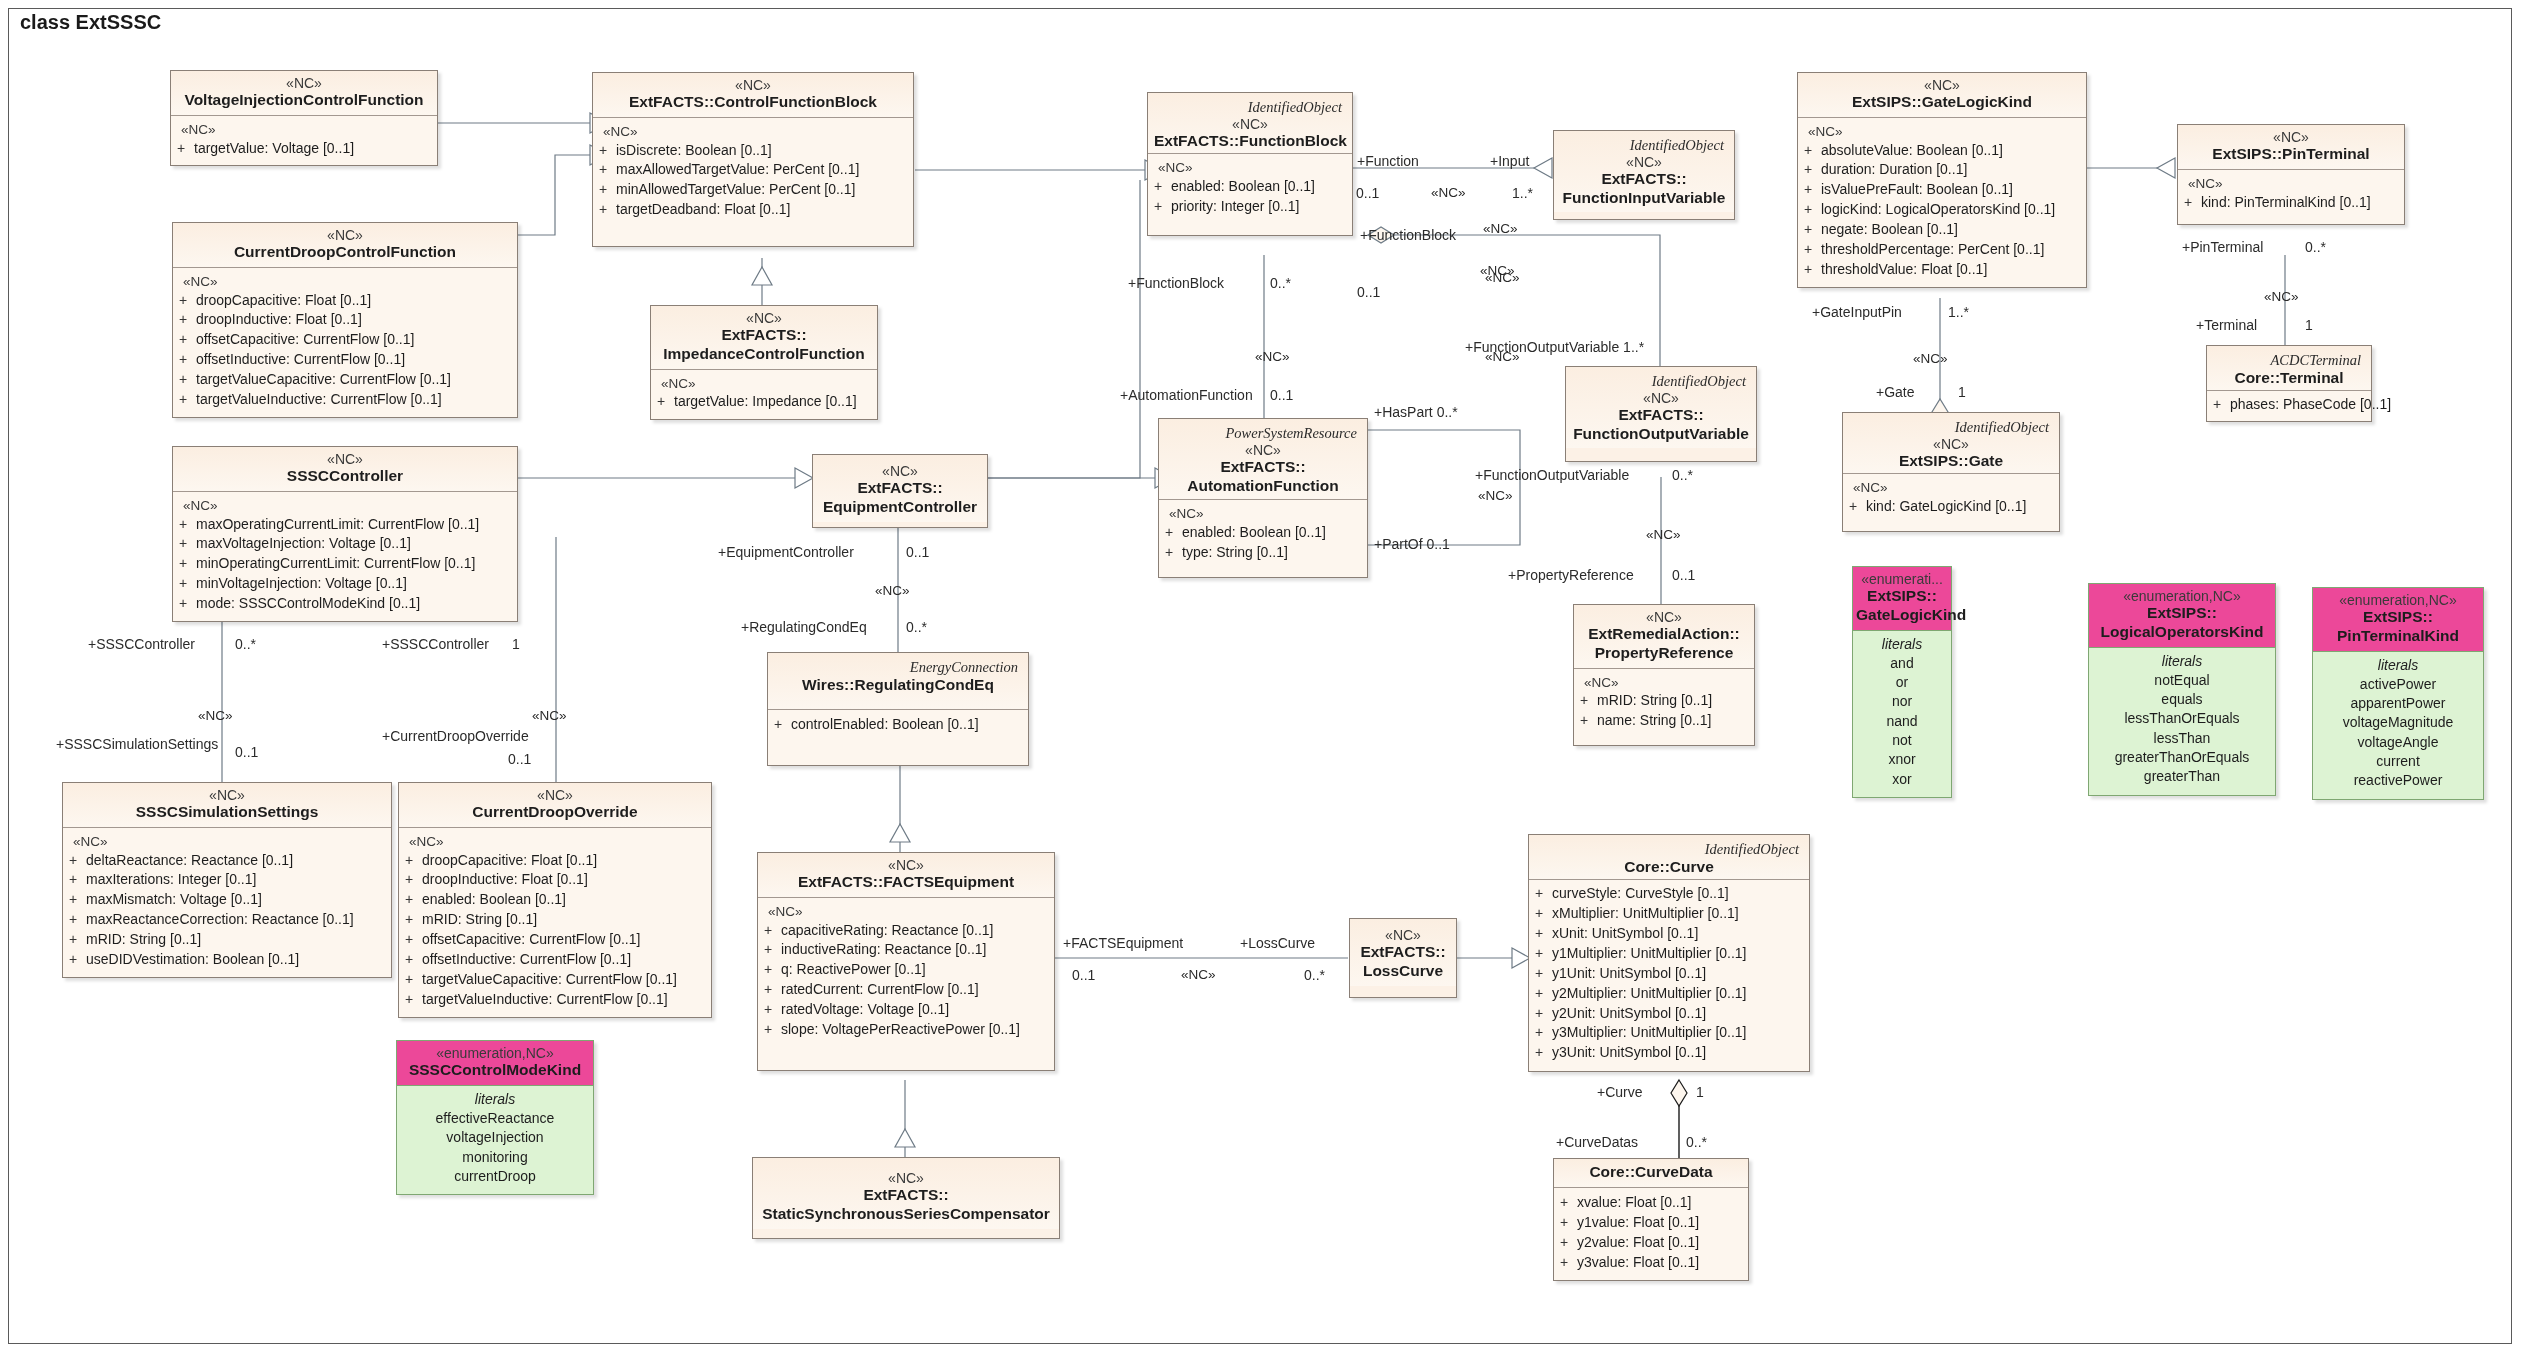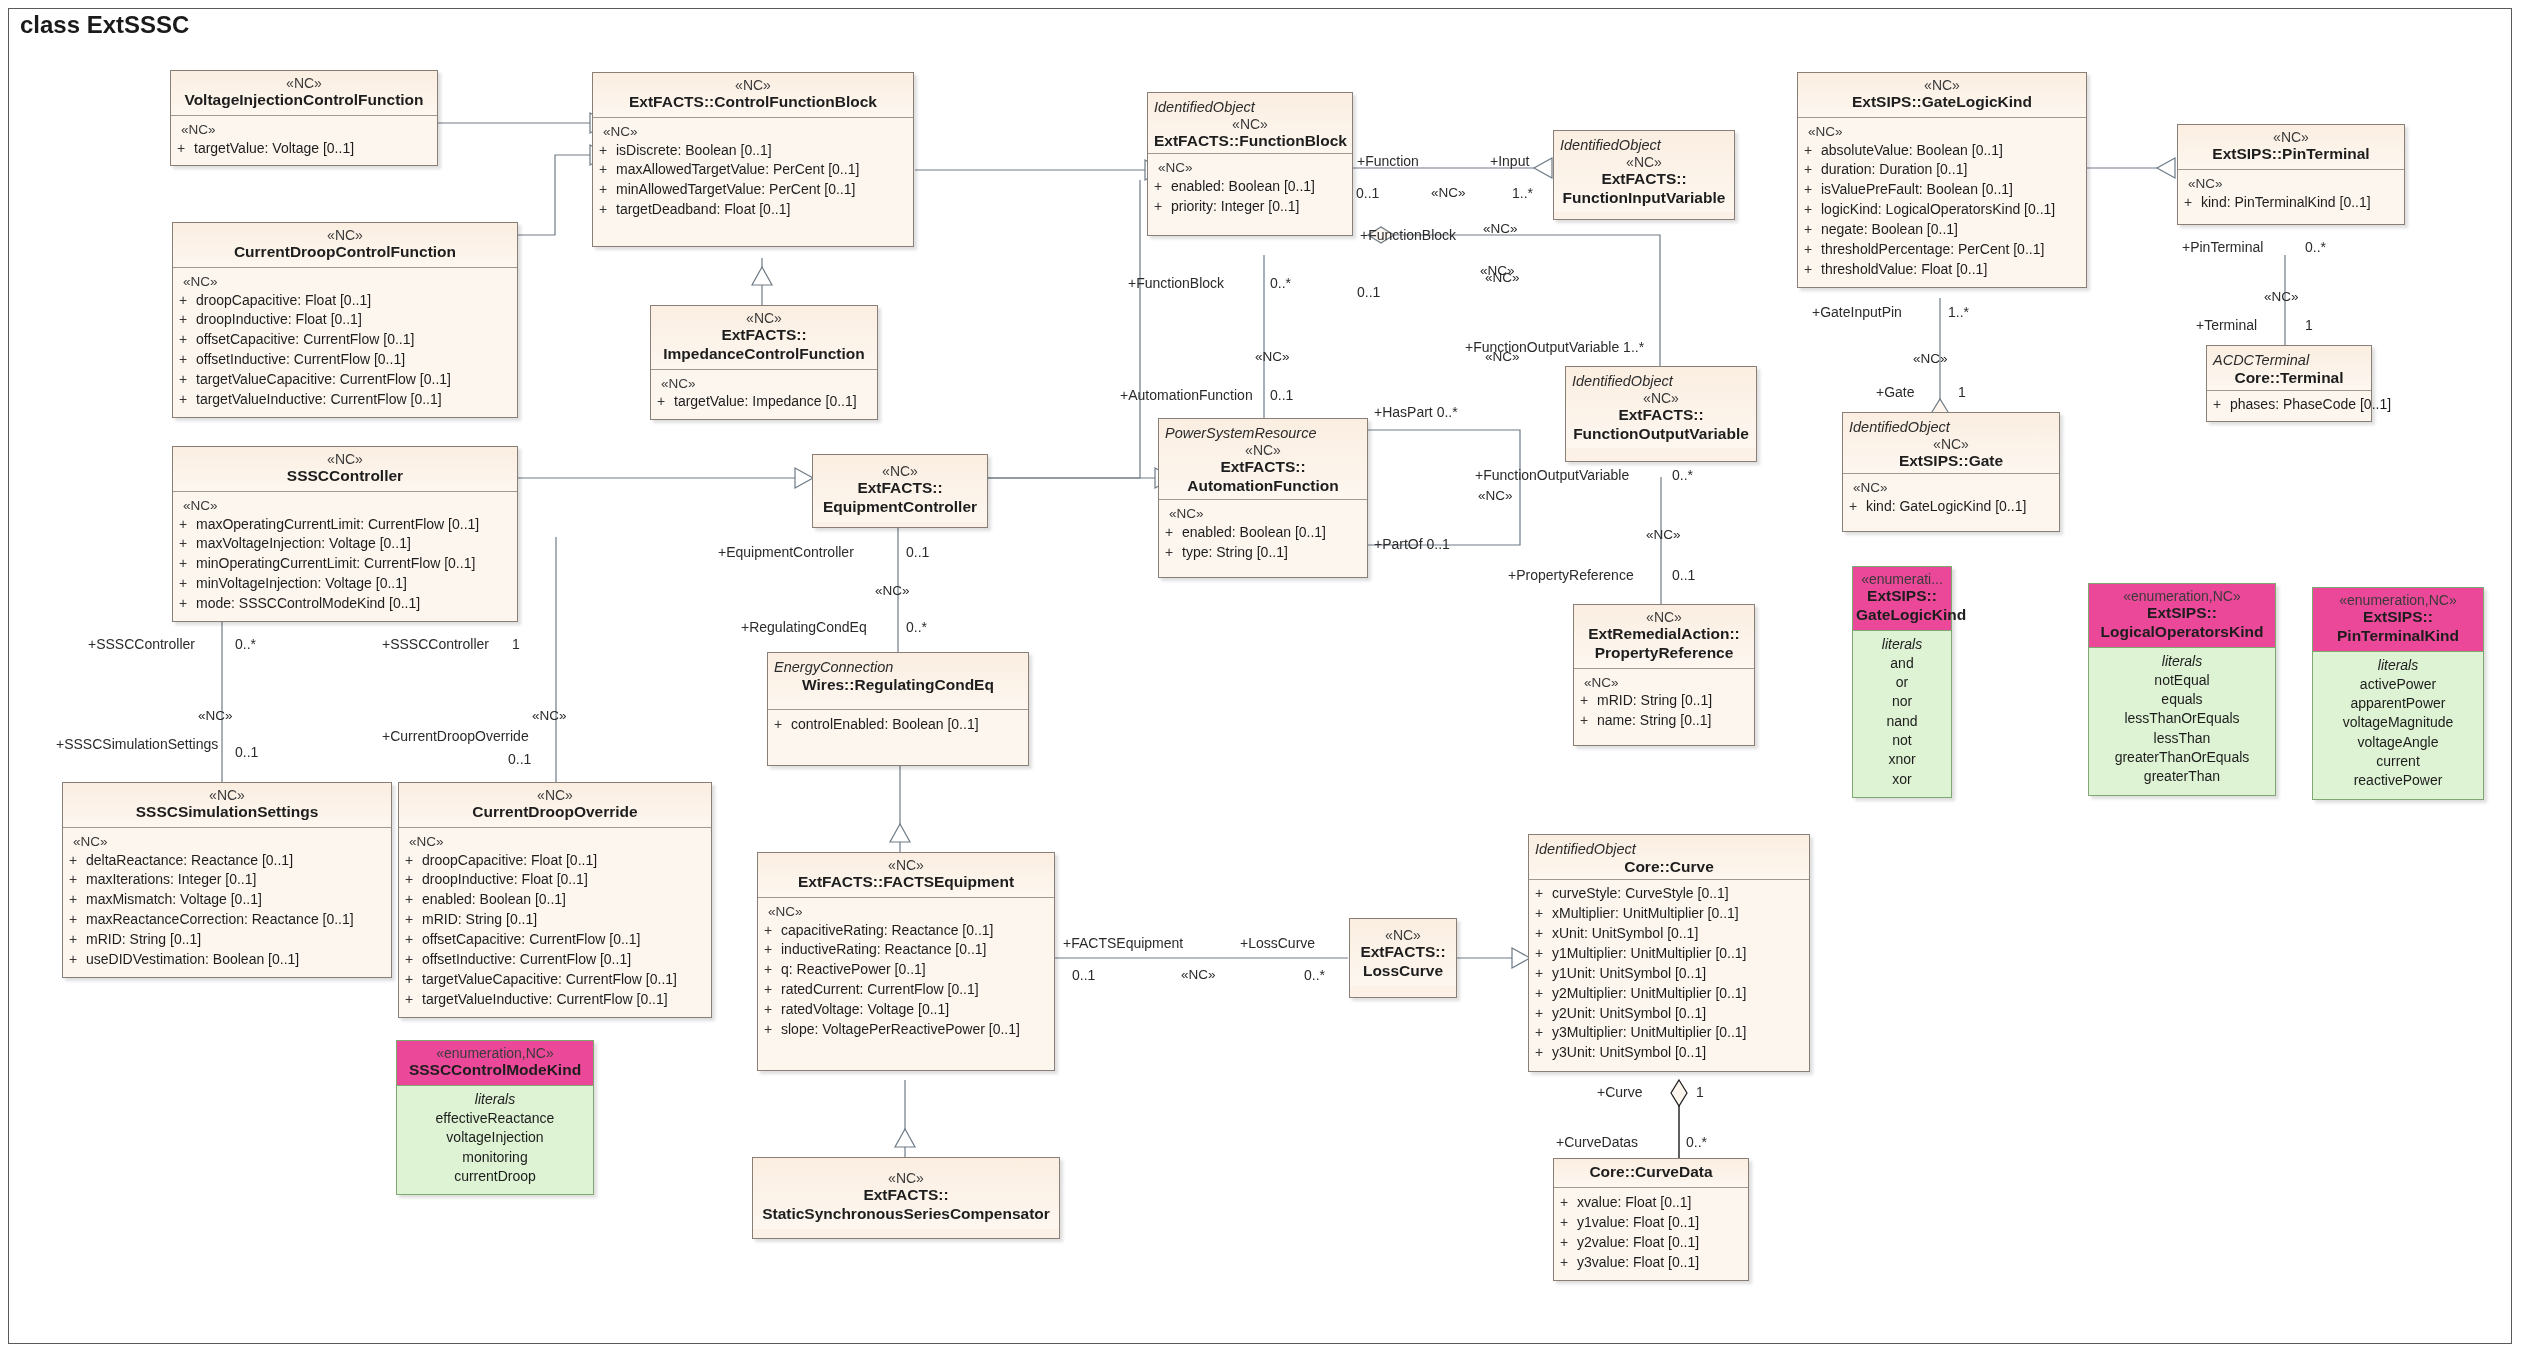--- a/index.html
+++ b/index.html
@@ -2,32 +2,32 @@
 <html><head>
 <meta charset="utf-8">
 <style>
   html,body{margin:0;padding:0;background:#ffffff;}
   body{font-family:"Liberation Sans","DejaVu Sans",sans-serif;}
   #canvas{position:relative;width:2526px;height:1358px;background:#ffffff;overflow:hidden;}
 
   
   #frame{position:absolute;left:8px;top:8px;width:2504px;height:1336px;border:1.5px solid #5a5a5a;box-sizing:border-box;}
   #frame-tab{position:absolute;left:8px;top:8px;height:30px;background:#ffffff;border:1.5px solid #5a5a5a;border-bottom:none;box-sizing:border-box;
-    padding:3px 34px 3px 12px;font-size:24px;font-weight:bold;color:#1a1a1a;white-space:nowrap;}
+    padding:3px 34px 3px 12px;font-size:20px;font-weight:bold;color:#1a1a1a;white-space:nowrap;}
   #frame-tab-slant{position:absolute;left:0;top:0;width:100%;height:100%;}
 
   
   .cls{position:absolute;box-sizing:border-box;background:#fcf1e6;border:1px solid #8a7f76;
        box-shadow:3px 3px 3px rgba(0,0,0,0.13);}
   .cls .hdr{padding:4px 6px 5px 6px;text-align:center;border-bottom:1px solid #a39890;
        background:linear-gradient(to bottom,#fbeee1,#fdf7f0);}
   .cls.nobody .hdr{border-bottom:none;}
   .cls .body{padding:5px 6px 7px 6px;background:#fdf6ee;}
   .stereo{font-size:14px;color:#3a3a3a;line-height:1.15;}
-  .parent{font-size:14.5px;font-style:italic;color:#2b2b2b;text-align:left;line-height:1.2;padding:2px 4px 0 0;}
+  .parent{font-size:14.5px;font-style:italic;color:#2b2b2b;text-align:right;line-height:1.2;padding:2px 4px 0 0;font-family:Liberation Serif, serif;}
   .cname{font-size:15.5px;font-weight:bold;color:#1d1d1d;line-height:1.22;}
   .sect-stereo{font-size:13.5px;color:#3a3a3a;padding-left:4px;line-height:1.3;}
   .attr{font-size:14px;color:#1d1d1d;line-height:1.42;white-space:nowrap;display:flex;}
   .attr .vis{width:17px;flex:0 0 17px;color:#333;}
   .attr .txt{flex:1 1 auto;}
 
   
   .enum{position:absolute;box-sizing:border-box;background:#d6f0cb;border:1px solid #7fa772;
         box-shadow:3px 3px 3px rgba(0,0,0,0.13);}
   .enum .hdr{padding:4px 6px 5px 6px;text-align:center;border-bottom:1px solid #7fa772;background:#ec4899;}

